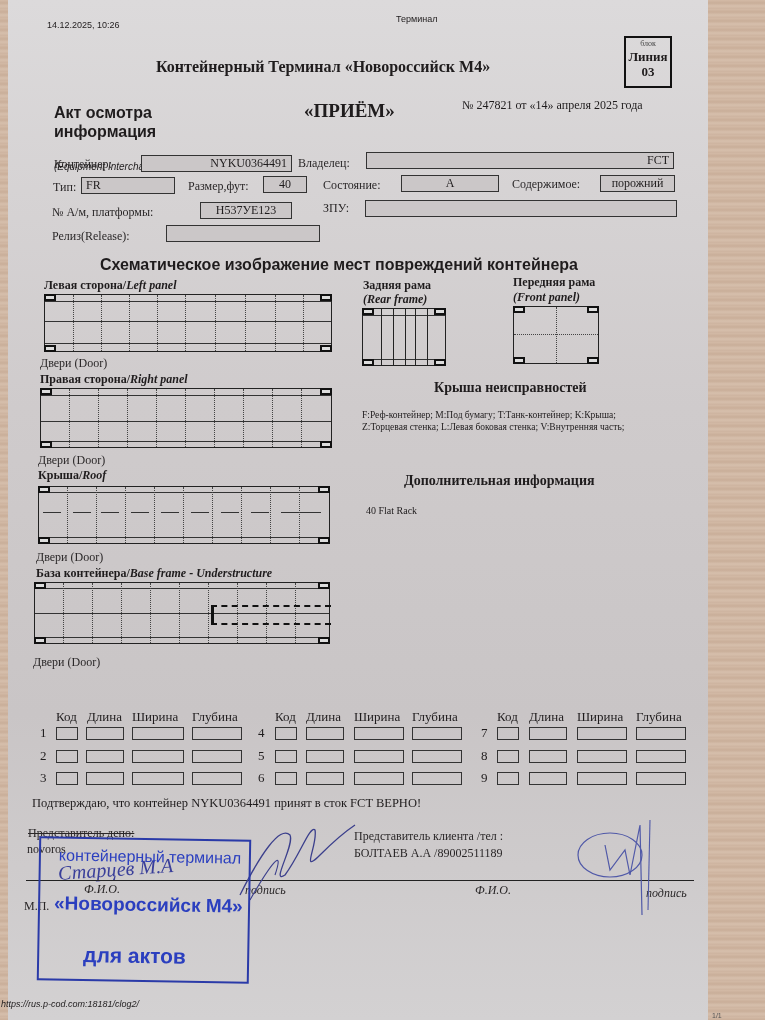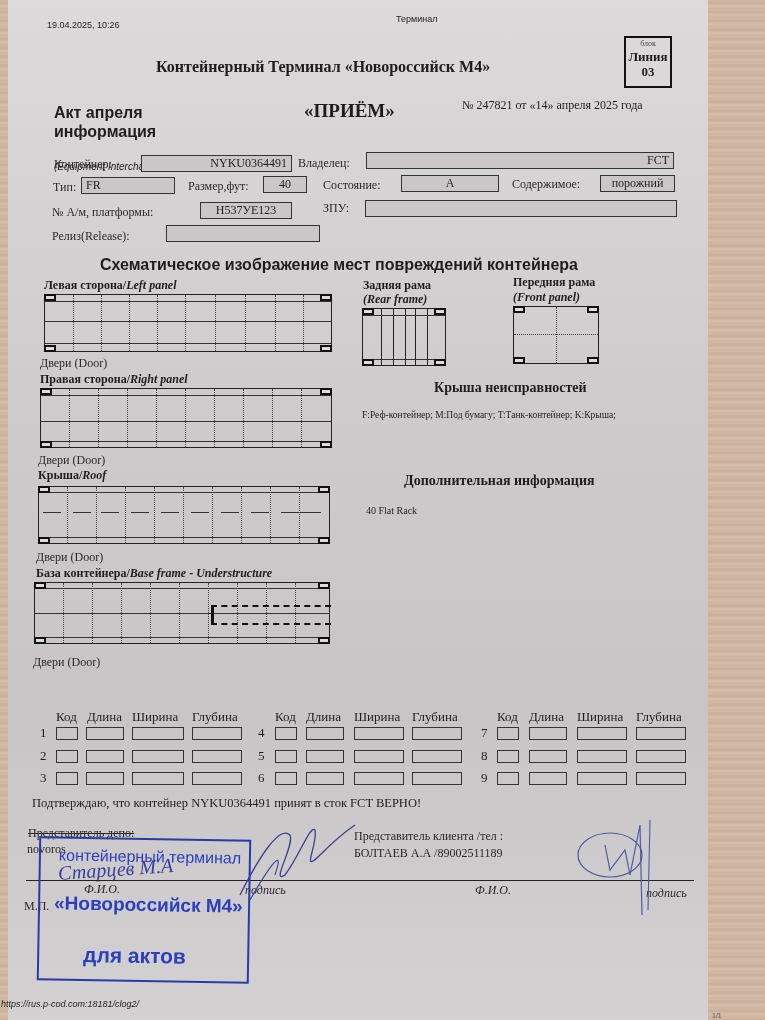--- a/index.html
+++ b/index.html
@@ -21,32 +21,32 @@
   .hdr{position:absolute;font-size:13px;}
   .num{position:absolute;font-size:13px;}
   .stamp{position:absolute;left:38px;top:838px;width:208px;height:140px;border:2px solid #2a3aa8;transform:rotate(1deg);color:#2b3fbf;font-family:"Liberation Sans",sans-serif;}
 </style>
 </head>
 <body>
 
 <div class="wood"></div>
 <div class="paper"></div>
 
-<div class="abs sans small" style="left:47px;top:20px;">19.04.2025, 10:26</div>
+<div class="abs sans small" style="left:47px;top:20px;">14.12.2025, 10:26</div>
 <div class="abs sans small" style="left:396px;top:14px;">Терминал</div>
 
 <div class="abs" style="left:624px;top:36px;width:48px;height:52px;border:2.5px solid #111;text-align:center;box-sizing:border-box;">
   <div style="font-size:8px;line-height:11px;color:#444;">блок</div>
   <div style="font-size:13px;font-weight:bold;line-height:15px;">Линия</div>
   <div style="font-size:13px;font-weight:bold;line-height:15px;">03</div>
 </div>
 
 <div class="abs bold" style="left:156px;top:58px;font-size:16px;">Контейнерный Терминал «Новороссийск М4»</div>
 
-<div class="abs sans bold" style="left:54px;top:104px;font-size:16px;">Акт апреля</div>
+<div class="abs sans bold" style="left:54px;top:104px;font-size:16px;">Акт осмотра</div>
 <div class="abs sans bold" style="left:54px;top:123px;font-size:16px;">информация</div>
 <div class="abs sans" style="left:54px;top:142px;font-size:10px;font-style:italic;margin-top:19px;">(Equipment Interchange Report)</div>
 <div class="abs bold" style="left:304px;top:100px;font-size:19px;">«ПРИЁМ»</div>
 <div class="abs" style="left:462px;top:98px;font-size:12px;">№ 247821 от «14» апреля 2025 года</div>
 
 <div class="lbl" style="left:54px;top:157px;">Контейнер:</div>
 <div class="box" style="left:141px;top:155px;width:151px;text-align:right;">NYKU0364491</div>
 <div class="lbl" style="left:298px;top:156px;">Владелец:</div>
 <div class="box" style="left:366px;top:152px;width:308px;text-align:right;">FCT</div>
 
@@ -185,20 +185,21 @@
   <div class="abs" style="left:42px;top:0;bottom:0;border-left:1px dotted #444;"></div>
   <div class="corner" style="left:-1px;top:-1px;"></div>
     <div class="corner" style="right:-1px;top:-1px;"></div>
     <div class="corner" style="left:-1px;bottom:-1px;"></div>
     <div class="corner" style="right:-1px;bottom:-1px;"></div>
 </div>
 
 <div class="abs bold" style="left:434px;top:380px;font-size:14px;">Крыша неисправностей</div>
 <div class="abs" style="left:362px;top:409px;font-size:9.5px;line-height:12px;">
   <div>F:Реф-контейнер; M:Под бумагу; T:Танк-контейнер; K:Крыша;</div>
+  <div>Z:Торцевая стенка; L:Левая боковая стенка; V:Внутренняя часть;</div>
 </div>
 
 <div class="abs bold" style="left:404px;top:473px;font-size:14px;">Дополнительная информация</div>
 <div class="abs" style="left:366px;top:505px;font-size:10px;">40 Flat Rack</div>
 
 <div>
   <div class="hdr" style="left:56px;top:709px;">Код</div>
   <div class="hdr" style="left:87px;top:709px;">Длина</div>
   <div class="hdr" style="left:132px;top:709px;">Ширина</div>
   <div class="hdr" style="left:192px;top:709px;">Глубина</div>

